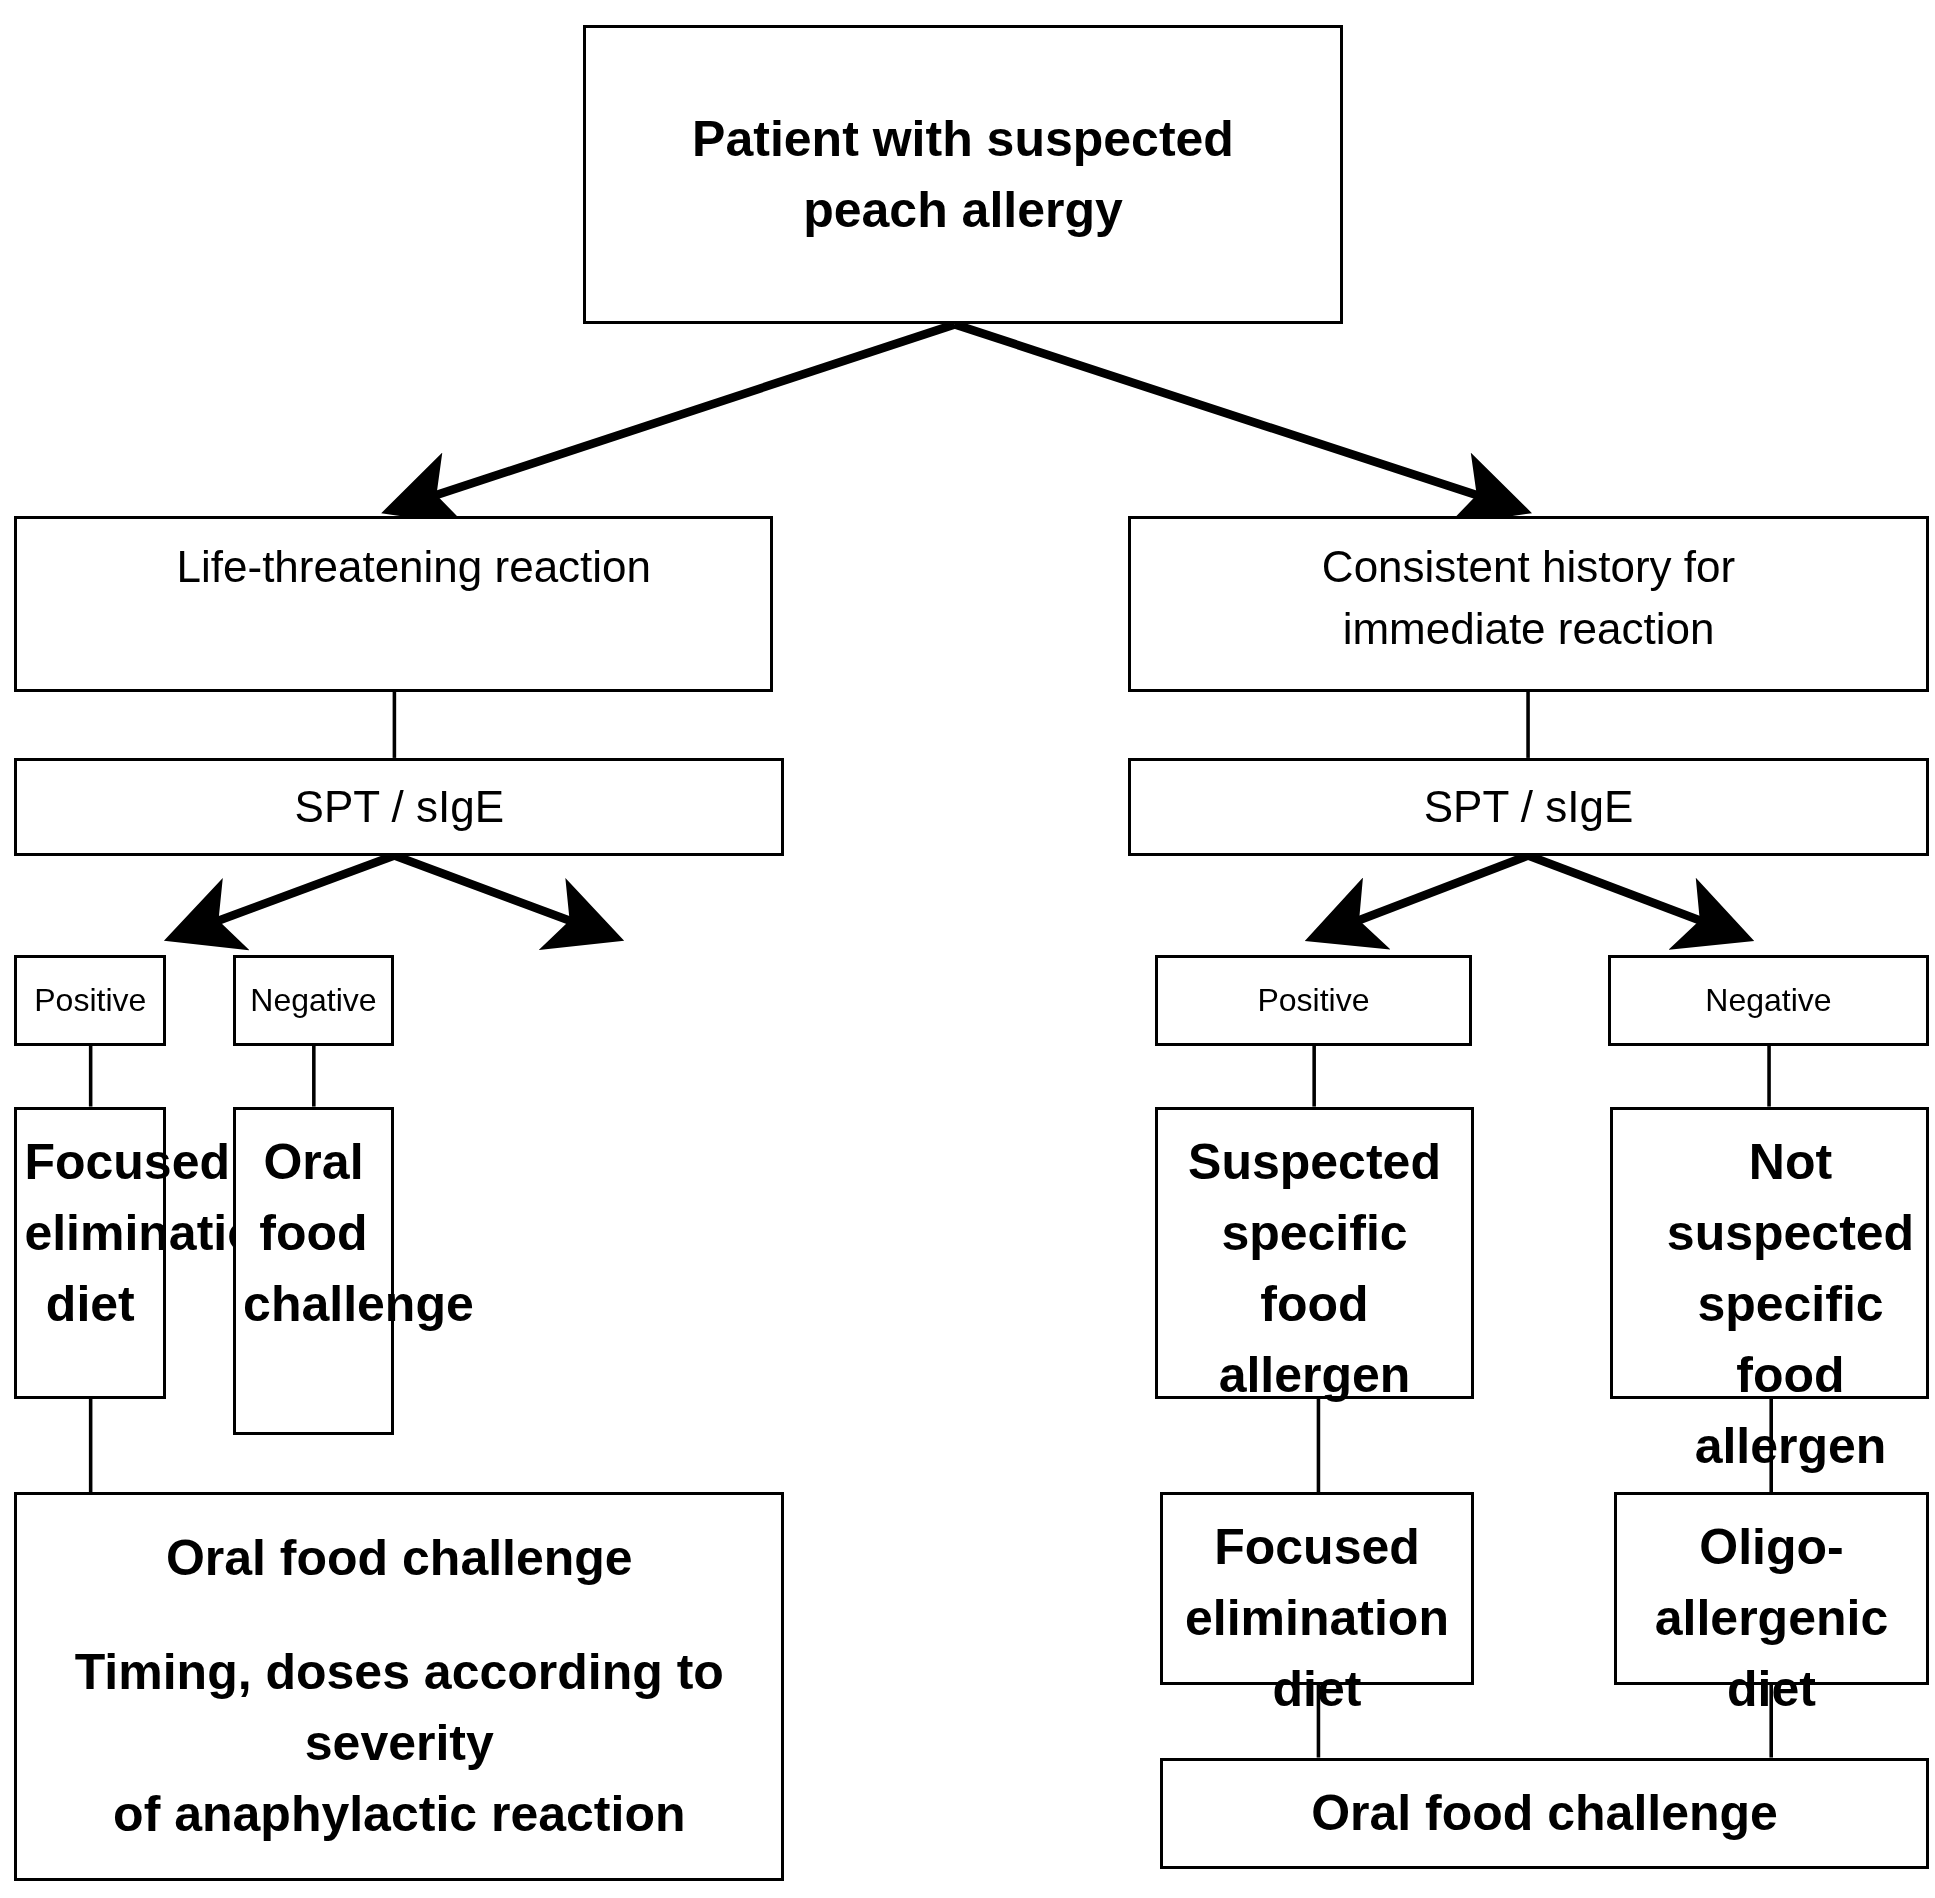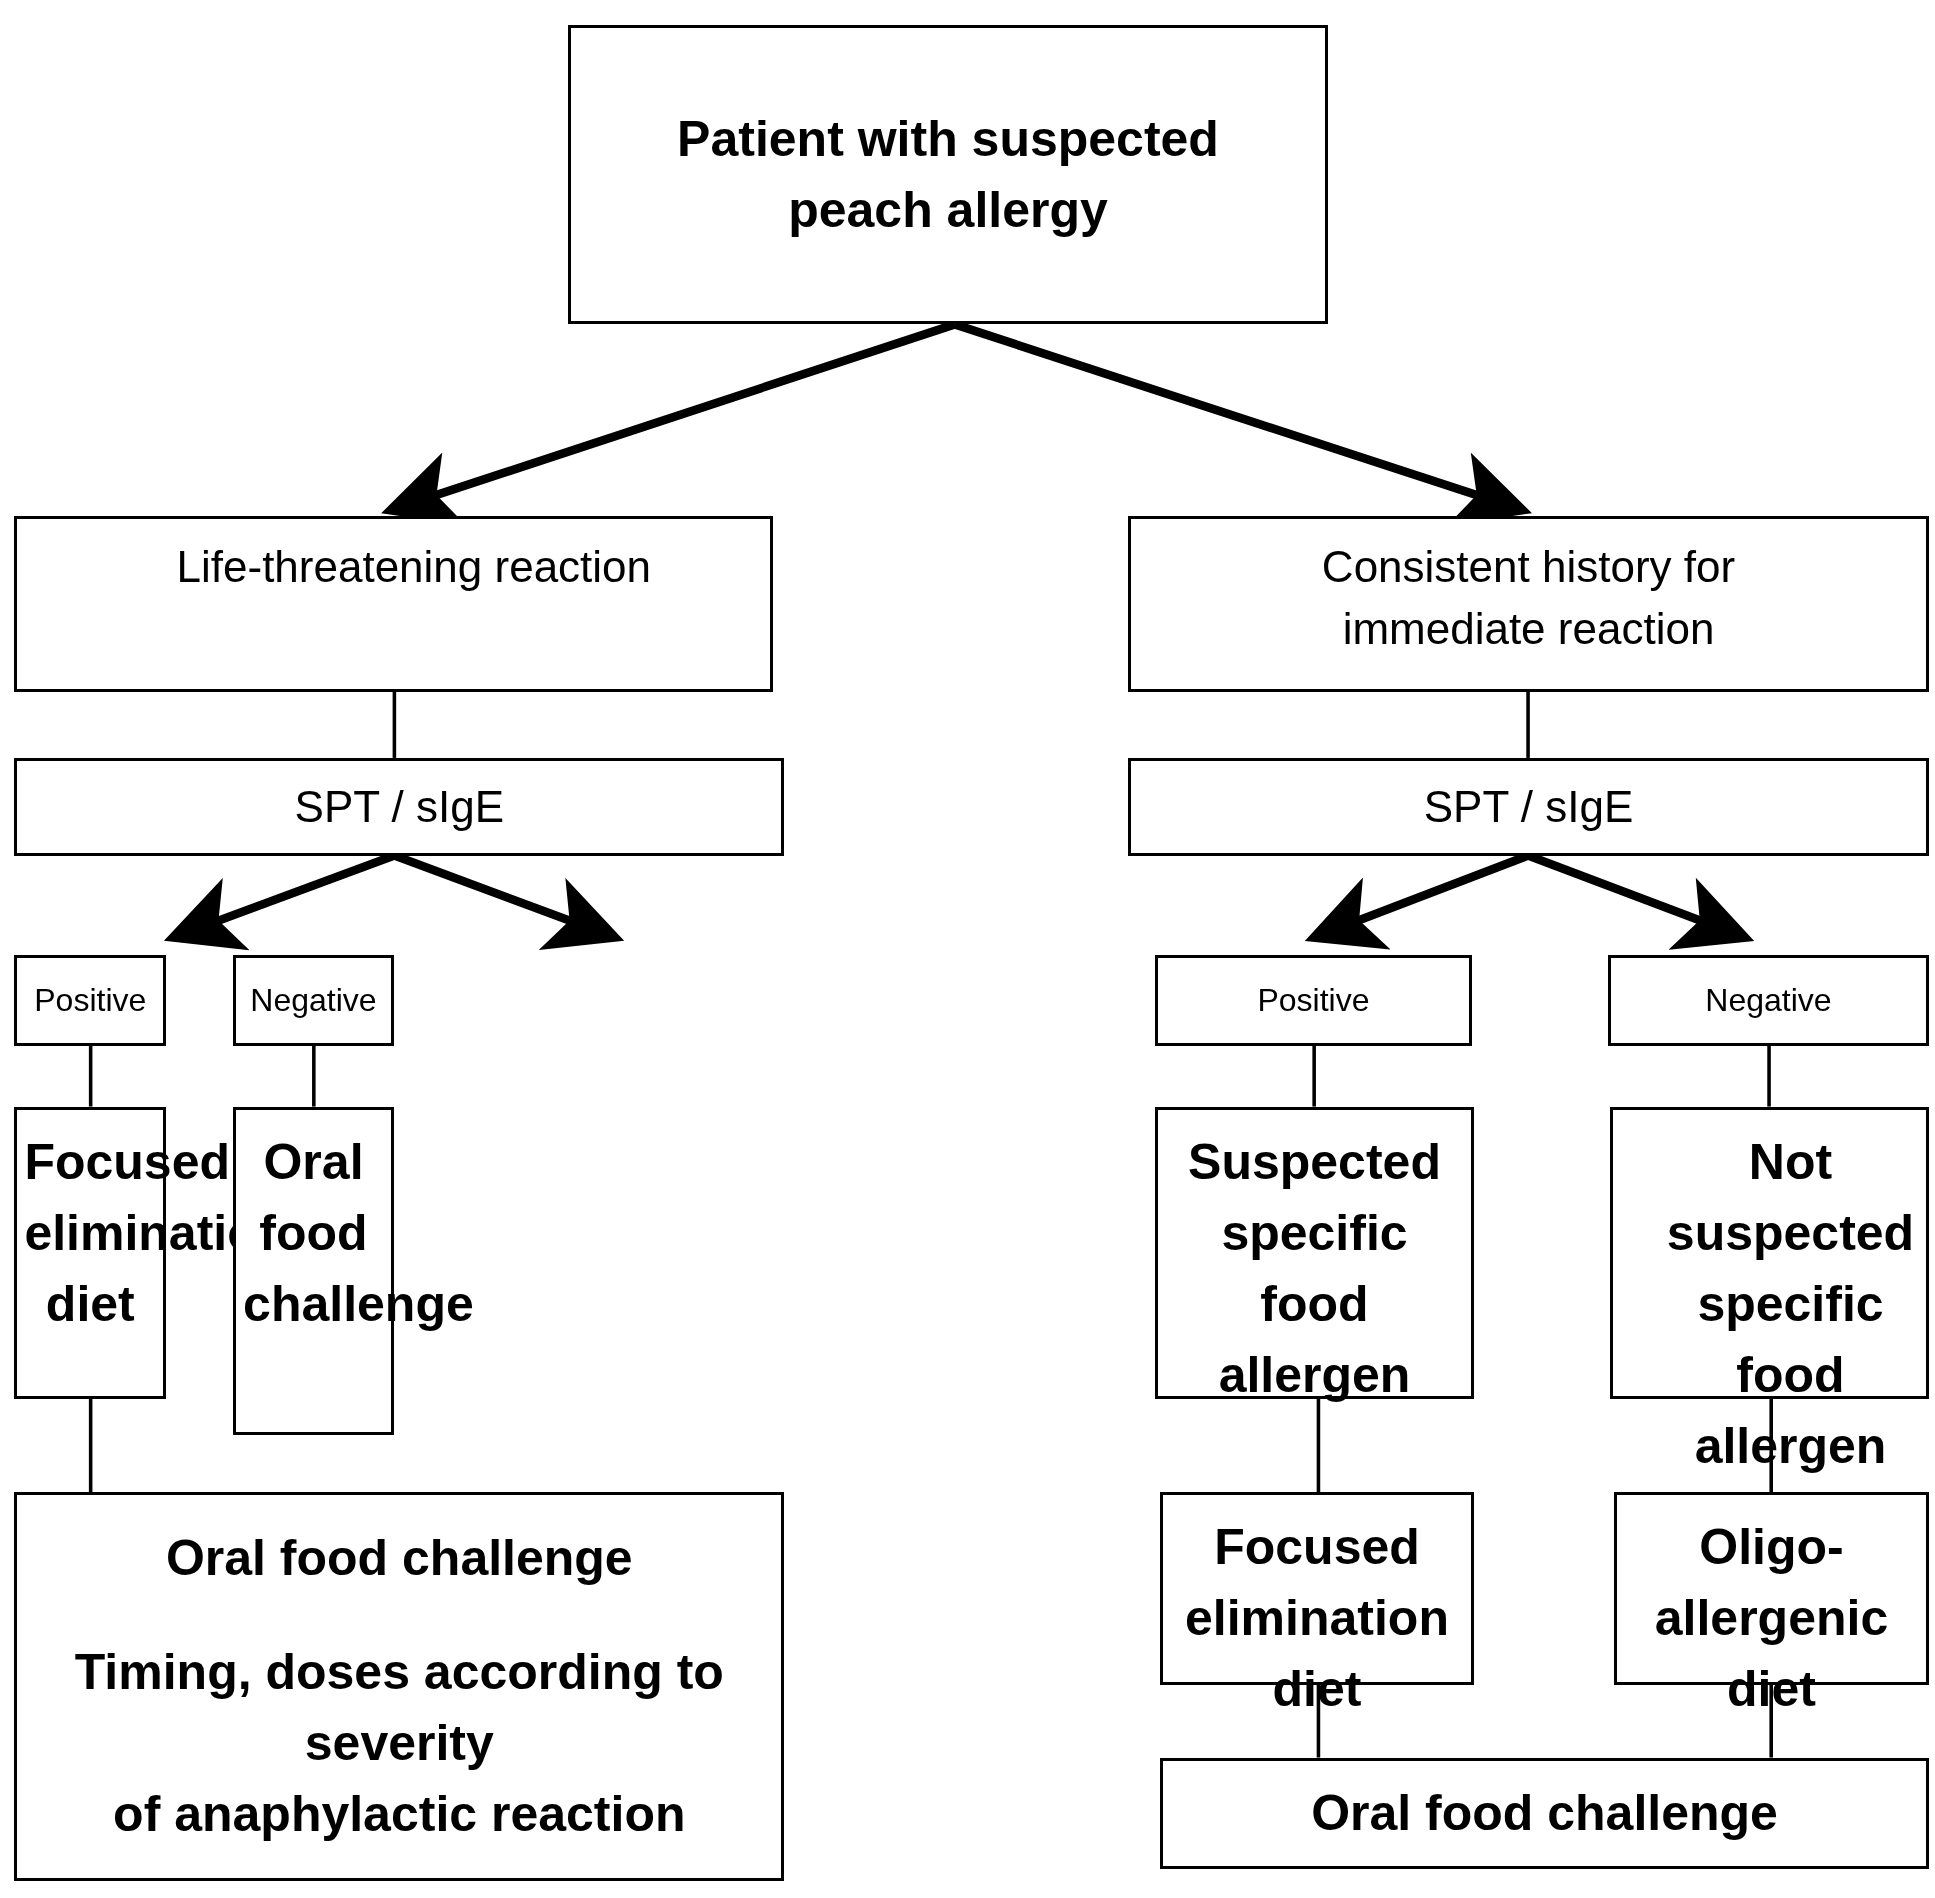--- a/index.html
+++ b/index.html
@@ -79,21 +79,21 @@
     <line x1="2143" y1="1200" x2="1850" y2="1312" stroke="#000000" stroke-width="12" marker-end="url(#arrowhead)"></line>
     <line x1="2143" y1="1200" x2="2440" y2="1312" stroke="#000000" stroke-width="12" marker-end="url(#arrowhead)"></line>
     <line x1="1843" y1="1450" x2="1843" y2="1552" stroke="#000000" stroke-width="5"></line>
     <line x1="2481" y1="1450" x2="2481" y2="1552" stroke="#000000" stroke-width="5"></line>
     <line x1="1849" y1="1962" x2="1849" y2="2093" stroke="#000000" stroke-width="5"></line>
     <line x1="2484" y1="1962" x2="2484" y2="2093" stroke="#000000" stroke-width="5"></line>
     <line x1="1849" y1="2363" x2="1849" y2="2465" stroke="#000000" stroke-width="5"></line>
     <line x1="2484" y1="2363" x2="2484" y2="2465" stroke="#000000" stroke-width="5"></line>
   </svg>
 
-  <div class="node f-top" style="left:568px; top:25px; width:760px; height:299px;">
+  <div class="node f-top" style="left:583px; top:25px; width:760px; height:299px;">
     <span class="txt">Patient with suspected
 peach allergy</span>
   </div>
 
   <div class="node f-main align-top-pad" style="left:14.3px; top:516px; width:759px; height:176px;padding-left:40px;">
     <span class="txt">Life-threatening reaction</span>
   </div>
 
   <div class="node f-main" style="left:14.3px; top:758px; width:770px; height:98px;">
     <span class="txt">SPT / sIgE</span>

